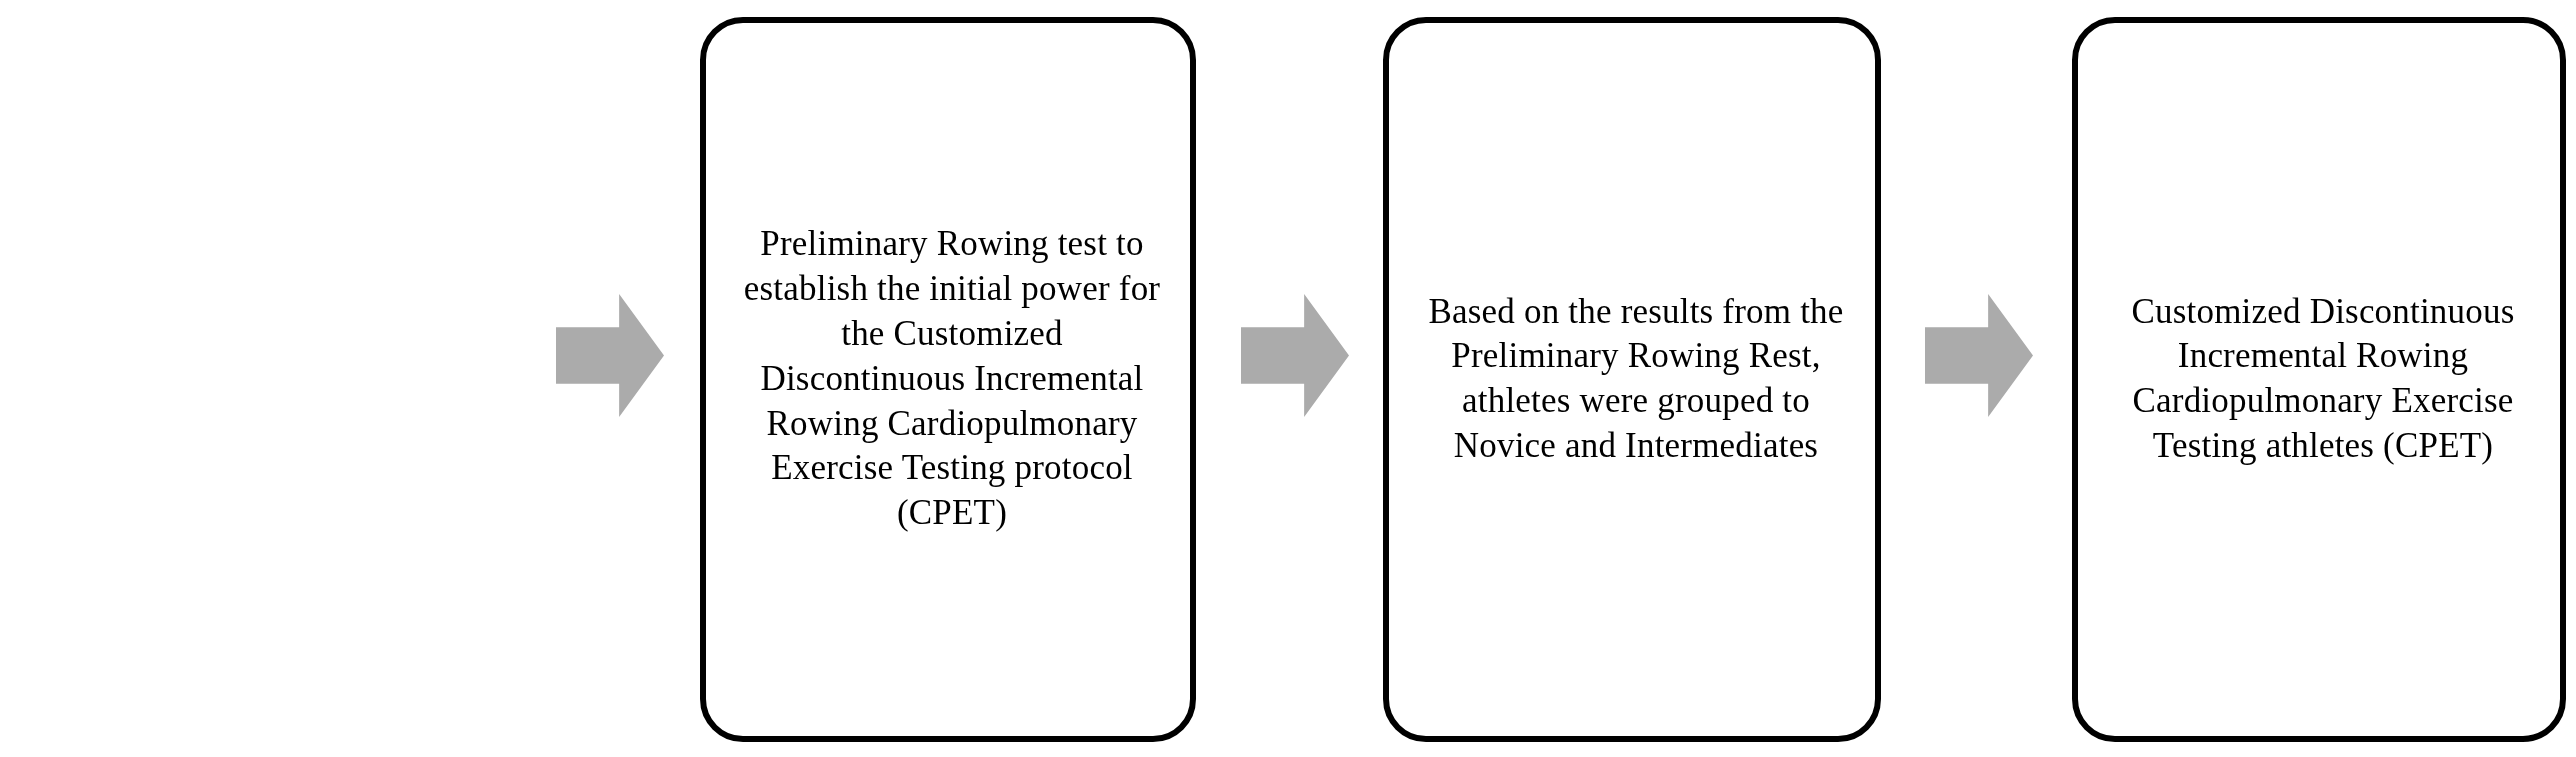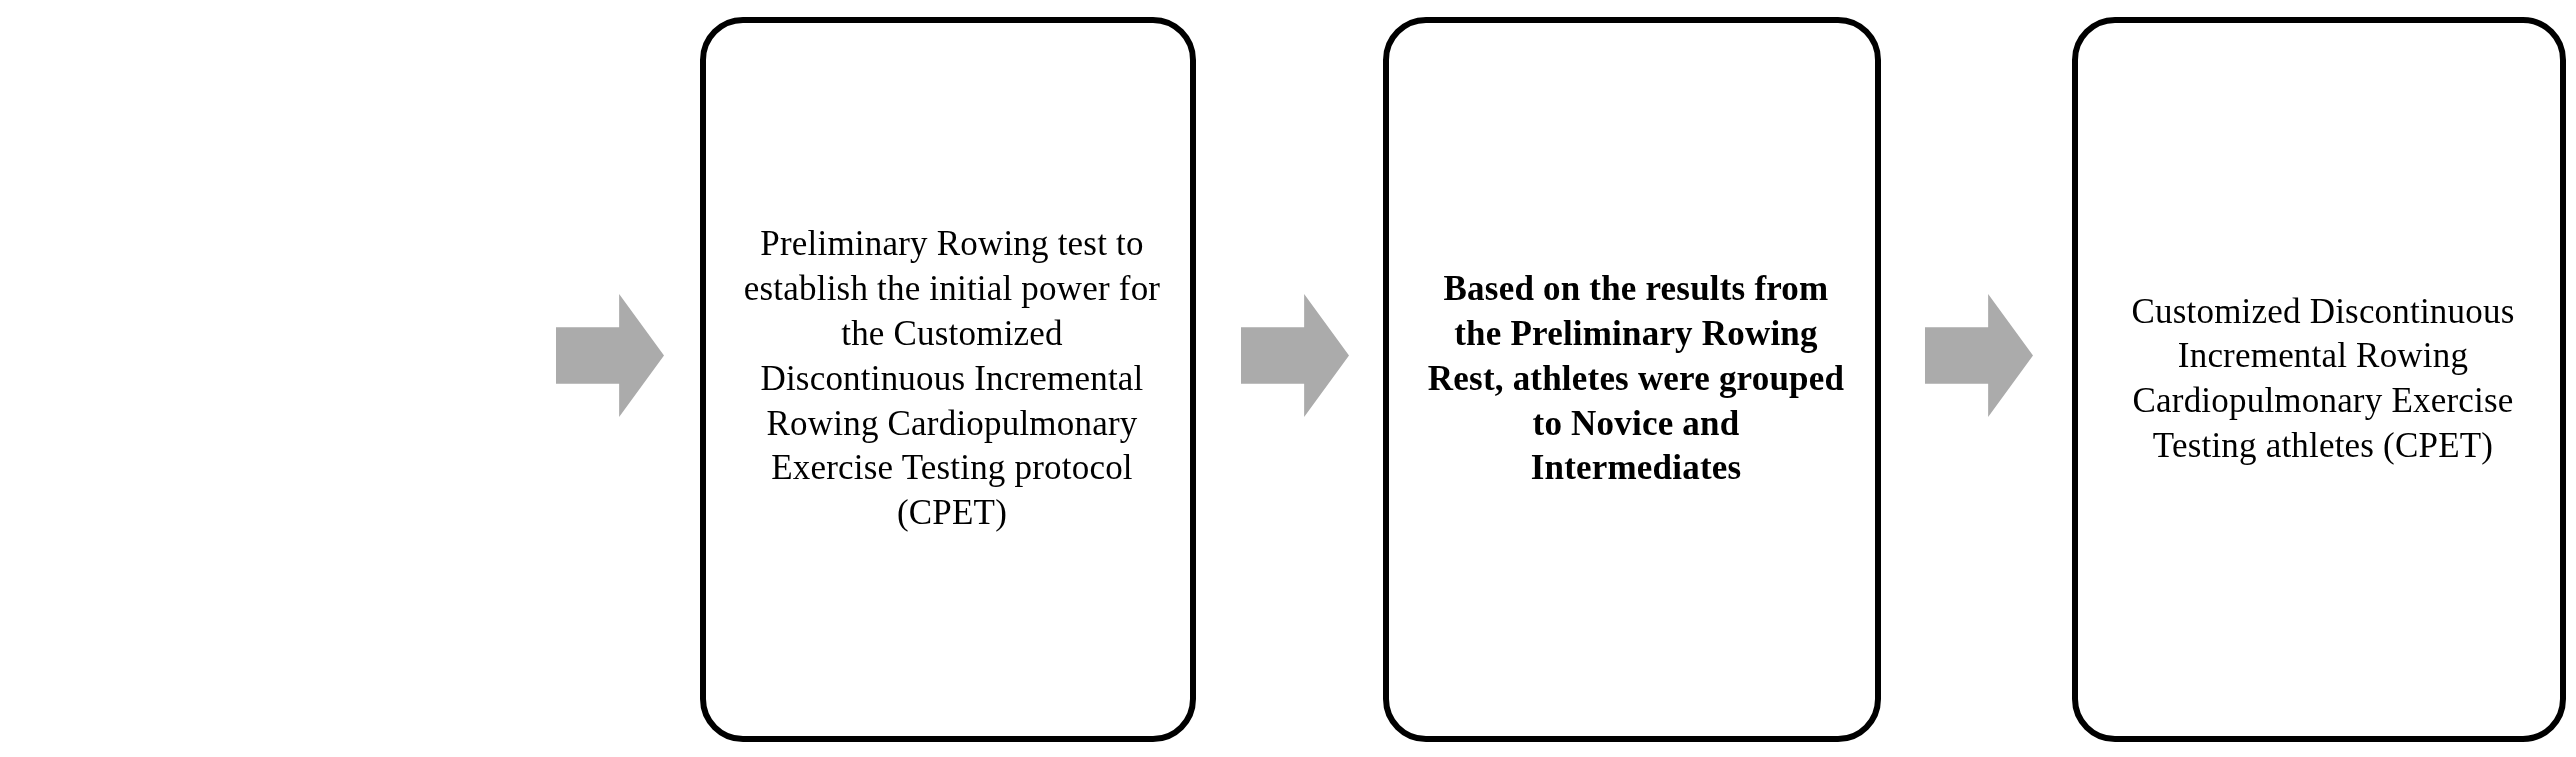--- a/index.html
+++ b/index.html
@@ -56,21 +56,21 @@
   <div class="flow-box" style="left:700px; top:16.7px; width:496px; height:725px;">
     <div class="flow-box-text">Preliminary Rowing test to establish the initial power for the Customized Discontinuous Incremental Rowing Cardiopulmonary Exercise Testing protocol (CPET)</div>
   </div>
 
   <div class="flow-arrow" style="left:1241px; top:294px; width:108px; height:123px;">
     <svg width="108" height="123" viewBox="0 0 130 148" xmlns="http://www.w3.org/2000/svg">
       <polygon points="0,40 76,40 76,0 130,74 76,148 76,108 0,108" fill="#ababab"></polygon>
     </svg>
   </div>
 
-  <div class="flow-box" style="left:1383px; top:16.7px; width:498px; height:725px;font-weight:bold;">
+  <div class="flow-box" style="left:1383px; top:16.7px; width:498px; height:725px;">
     <div class="flow-box-text">Based on the results from the Preliminary Rowing Rest, athletes were grouped to Novice and Intermediates</div>
   </div>
 
   <div class="flow-arrow" style="left:1925px; top:294px; width:108px; height:123px;">
     <svg width="108" height="123" viewBox="0 0 130 148" xmlns="http://www.w3.org/2000/svg">
       <polygon points="0,40 76,40 76,0 130,74 76,148 76,108 0,108" fill="#ababab"></polygon>
     </svg>
   </div>
 
   <div class="flow-box" style="left:2072px; top:16.7px; width:494px; height:725px;">

